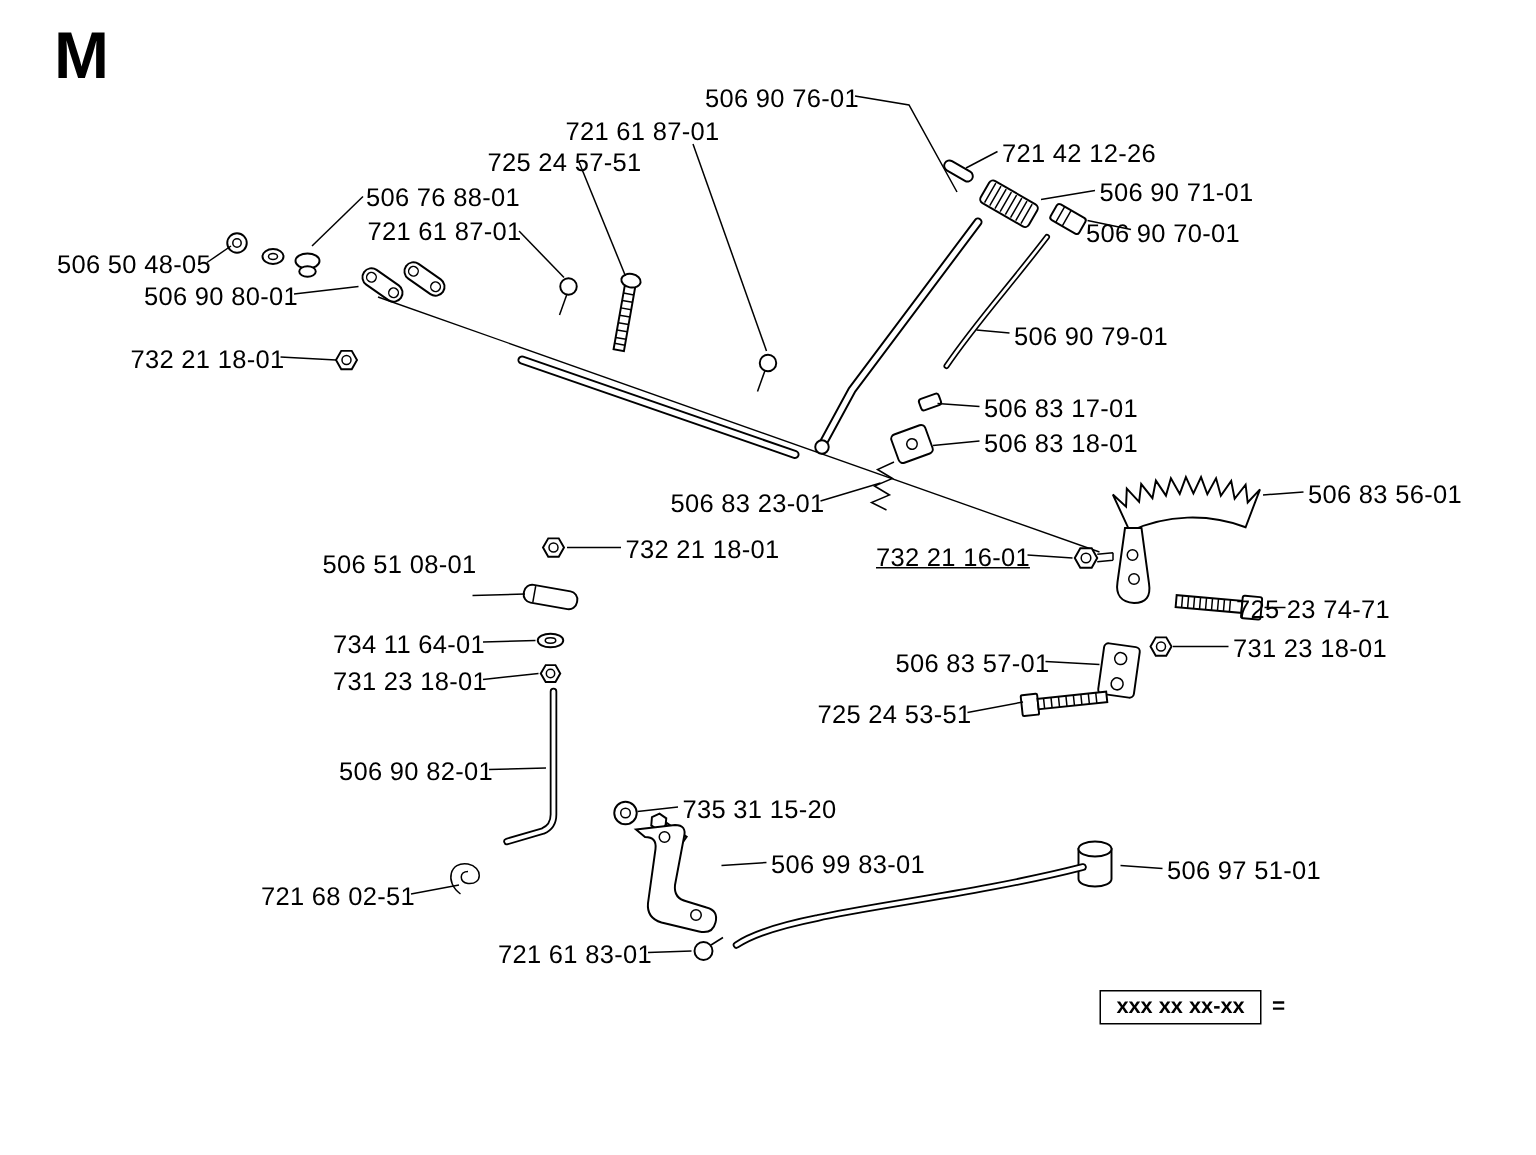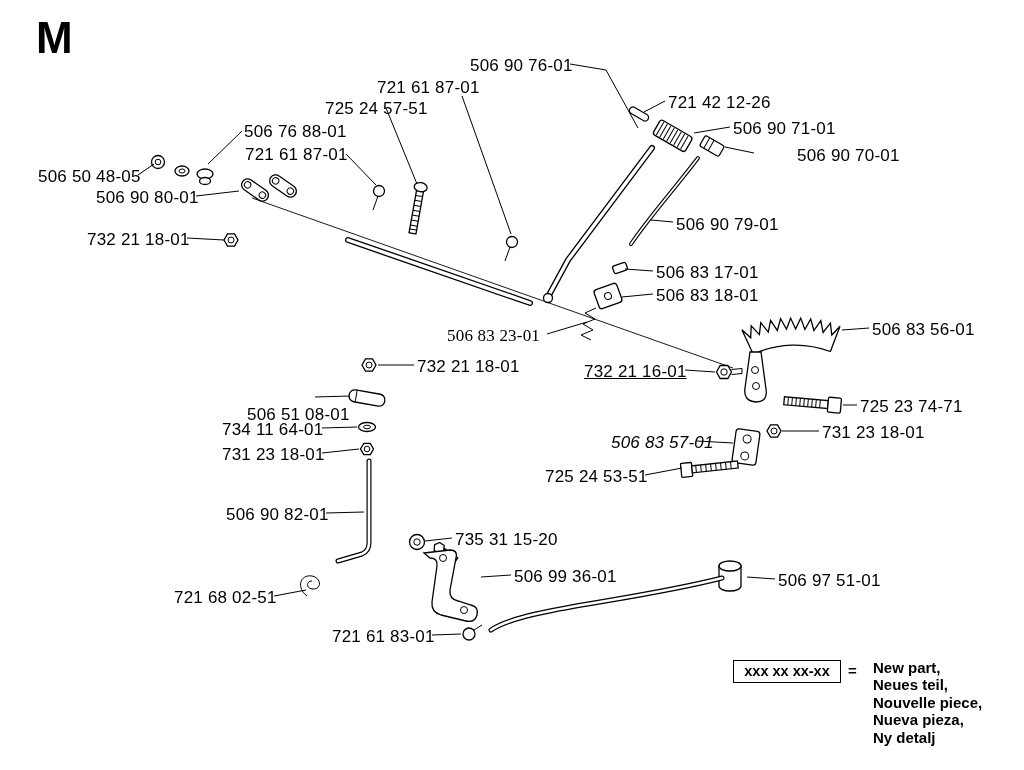--- a/index.html
+++ b/index.html
@@ -242,49 +242,42 @@
   </svg>
 
   <div id="labels-layer">
       <div class="part-label" style="left: 470px; top: 56px;">506 90 76-01</div>
       <div class="part-label" style="left: 377px; top: 78px;">721 61 87-01</div>
       <div class="part-label" style="left: 297px; top: 99px; margin-left: 28px;">725 24 57-51</div>
       <div class="part-label" style="left: 244px; top: 122px;">506 76 88-01</div>
       <div class="part-label" style="left: 668px; top: 93px;">721 42 12-26</div>
       <div class="part-label" style="left: 733px; top: 119px;">506 90 71-01</div>
       <div class="part-label" style="left: 245px; top: 145px;">721 61 87-01</div>
-      <div class="part-label" style="left: 797px; top: 146px;">506 90 70-01</div>
+      <div class="part-label" style="left: 724px; top: 146px;">506 90 70-01</div>
       <div class="part-label" style="left: 38px; top: 167px; text-align: right;">506 50 48-05</div>
       <div class="part-label" style="left: 96px; top: 188px;">506 90 80-01</div>
       <div class="part-label" style="left: 676px; top: 215px;">506 90 79-01</div>
       <div class="part-label" style="left: 87px; top: 230px;">732 21 18-01</div>
       <div class="part-label" style="left: 656px; top: 263px;">506 83 17-01</div>
       <div class="part-label" style="left: 656px; top: 286px;">506 83 18-01</div>
-      <div class="part-label" style="left: 447px; top: 326px; font-family: Liberation Serif, serif;">506 83 23-01</div>
+      <div class="part-label" style="left: 447px; top: 326px;">506 83 23-01</div>
       <div class="part-label" style="left: 872px; top: 320px;">506 83 56-01</div>
       <div class="part-label" style="left: 417px; top: 357px;">732 21 18-01</div>
       <div class="part-label" style="left: 584px; top: 362px; text-decoration: underline;">732 21 16-01</div>
-      <div class="part-label" style="left: 860px; top: 397px;">725 23 74-71</div>
-      <div class="part-label" style="left: 215px; top: 405px; margin-left: 32px;">506 51 08-01</div>
+      <div class="part-label" style="left: 824px; top: 397px;">725 23 74-71</div>
+      <div class="part-label" style="left: 215px; top: 367px;">506 51 08-01</div>
       <div class="part-label" style="left: 822px; top: 423px;">731 23 18-01</div>
       <div class="part-label" style="left: 222px; top: 420px;">734 11 64-01</div>
-      <div class="part-label" style="left: 611px; top: 433px; font-style: italic;">506 83 57-01</div>
+      <div class="part-label" style="left: 597px; top: 433px;">506 83 57-01</div>
       <div class="part-label" style="left: 222px; top: 445px;">731 23 18-01</div>
       <div class="part-label" style="left: 545px; top: 467px;">725 24 53-51</div>
       <div class="part-label" style="left: 226px; top: 505px;">506 90 82-01</div>
       <div class="part-label" style="left: 455px; top: 530px;">735 31 15-20</div>
-      <div class="part-label" style="left: 514px; top: 567px;">506 99 36-01</div>
+      <div class="part-label" style="left: 514px; top: 567px;">506 99 83-01</div>
       <div class="part-label" style="left: 778px; top: 571px;">506 97 51-01</div>
       <div class="part-label" style="left: 174px; top: 588px;">721 68 02-51</div>
       <div class="part-label" style="left: 332px; top: 627px;">721 61 83-01</div>
     </div>
 
   <div class="legend-box">xxx xx xx-xx</div>
   <div class="legend-eq">=</div>
-  <div class="legend-lines" id="legend-lines">
-      <div class="legend-line">New part,</div>
-      <div class="legend-line">Neues teil,</div>
-      <div class="legend-line">Nouvelle piece,</div>
-      <div class="legend-line">Nueva pieza,</div>
-      <div class="legend-line">Ny detalj</div>
-    </div>
 
 </div>
 
 </body></html>

